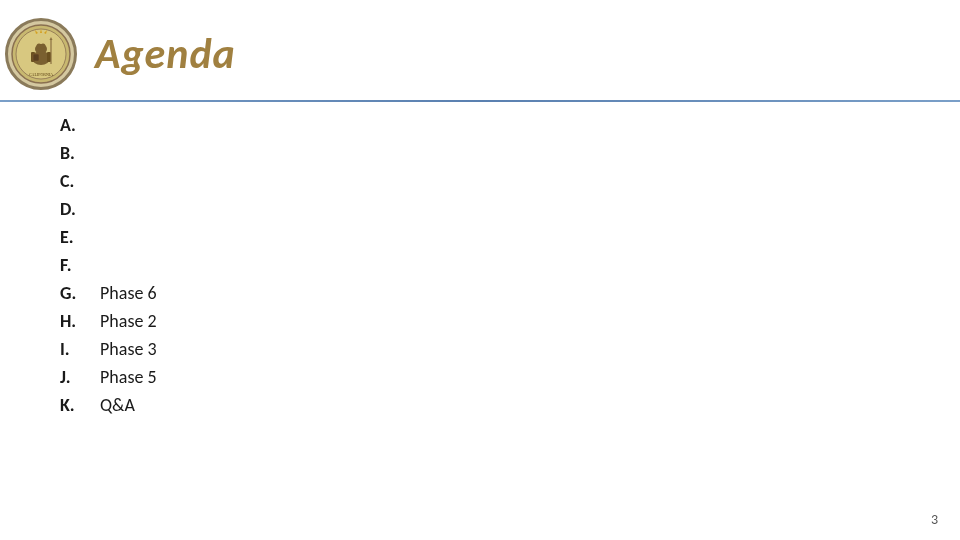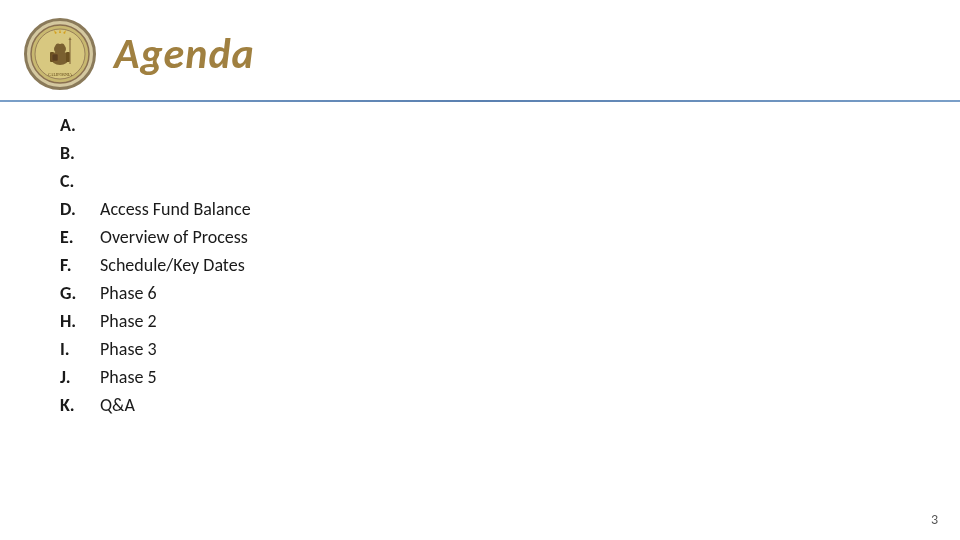--- a/index.html
+++ b/index.html
@@ -21,21 +21,21 @@
       width: 960px;
       height: 540px;
       background: #ffffff;
       position: relative;
     }
 
     
     .header {
       display: flex;
       align-items: center;
-      padding: 18px 30px 10px 24px;
+      padding: 18px 30px 10px 5px;
       position: relative;
     }
 
     .logo-circle {
       width: 72px;
       height: 72px;
       border-radius: 50%;
       border: 3px solid #8a7a5a;
       overflow: hidden;
       flex-shrink: 0;
@@ -158,31 +158,28 @@
     <div class="agenda-item">
       <span class="item-letter">B.</span>
     </div>
 
     <div class="agenda-item">
       <span class="item-letter">C.</span>
     </div>
 
     <div class="agenda-item">
       <span class="item-letter">D.</span>
-      <span class="item-text">Access Fund Balance</span>
     </div>
 
     <div class="agenda-item">
       <span class="item-letter">E.</span>
-      <span class="item-text">Overview of Process</span>
     </div>
 
     <div class="agenda-item">
       <span class="item-letter">F.</span>
-      <span class="item-text">Schedule/Key Dates</span>
     </div>
 
     <div class="agenda-item">
       <span class="item-letter">G.</span>
       <span class="item-text">Phase 6</span>
     </div>
 
     <div class="agenda-item">
       <span class="item-letter">H.</span>
       <span class="item-text">Phase 2</span>

